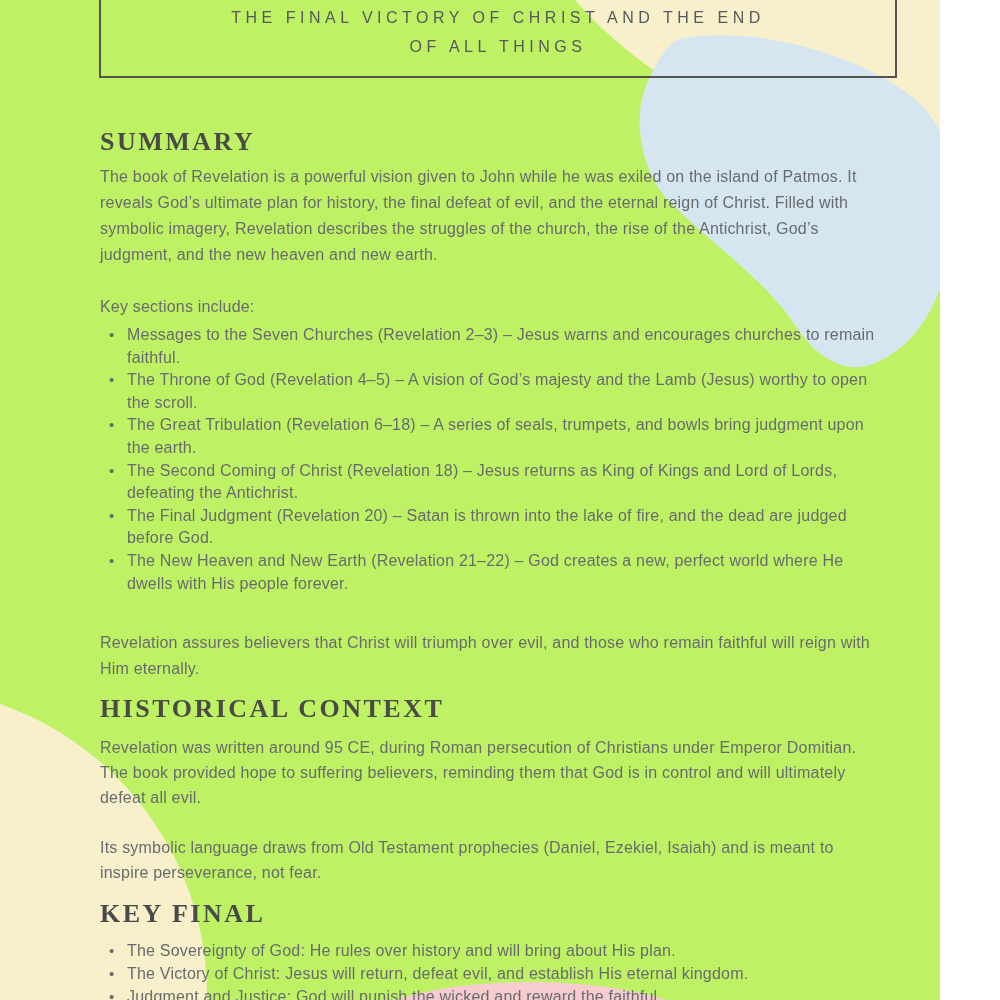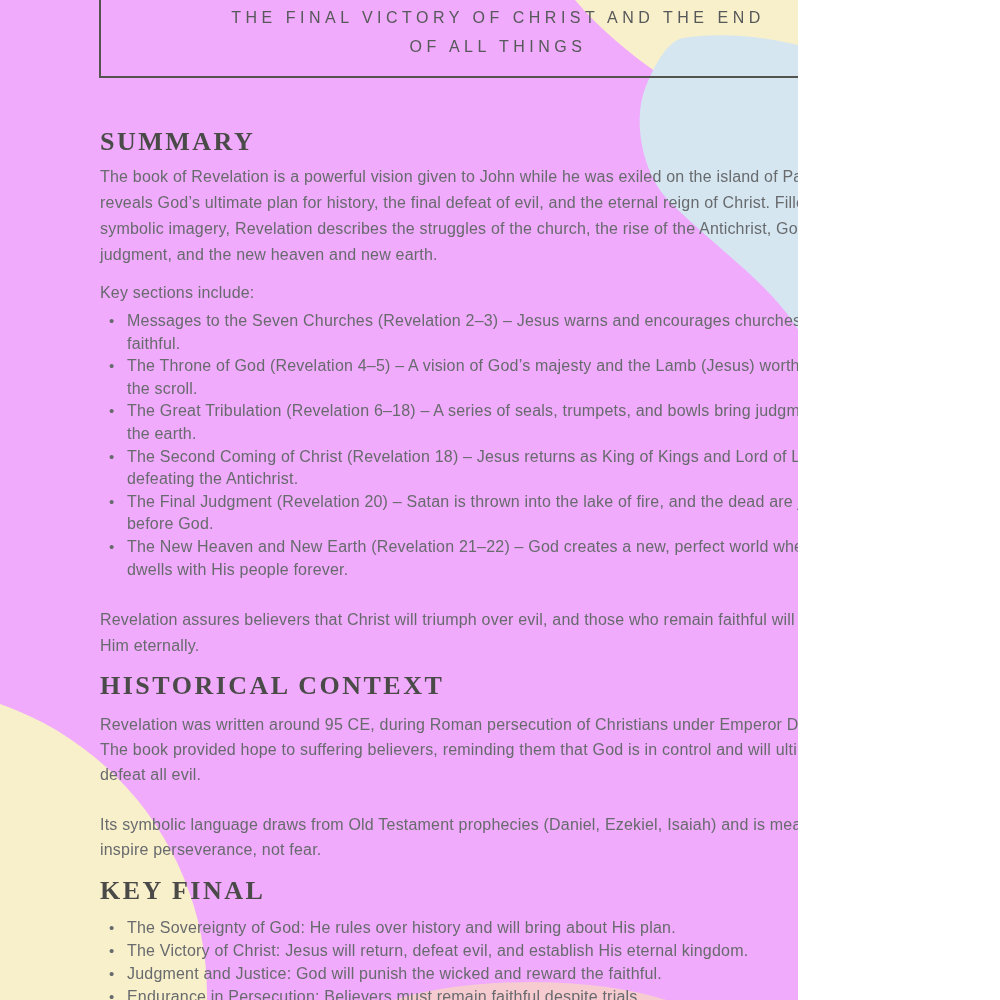--- a/index.html
+++ b/index.html
@@ -1,20 +1,20 @@
 <!DOCTYPE html>
 <html><head>
 <meta charset="utf-8">
 <style>
   html,body { margin:0; padding:0; }
   .page {
     position:relative;
-    width:798px; height:1000px;
+    width:940px; height:1000px;
     overflow:hidden;
-    background:#f0abfc;
+    background:#bef264;
     font-family:"Liberation Sans", sans-serif;
   }
   .blobs { position:absolute; inset:0; width:1000px; height:1000px; display:block; }
 
   .title-box {
     position:absolute;
     left:99px; top:-34px;
     width:798px; height:112px;
     border:2px solid #53534f;
     box-sizing:border-box;
@@ -50,22 +50,22 @@
   .h-themes  { margin-top:18px; }
 
   p {
     margin:0;
     font-size:16px;
     line-height:26px;
     letter-spacing:0.2px;
     color:#686b6e;
   }
   .intro      { margin-top:11px; }
-  .list-intro { margin-top:12px; }
-  .outro      { margin-top:26px; }
+  .list-intro { margin-top:26px; }
+  .outro      { margin-top:35px; }
   .hist-p1    { margin-top:15px; line-height:25px; }
   .hist-p2    { margin-top:25px; line-height:25px; }
 
   ul { list-style:none; margin:4px 0 0 0; padding:0; }
   li {
     position:relative;
     padding-left:27px;
     font-size:16px;
     line-height:22.6px;
     letter-spacing:0.2px;

